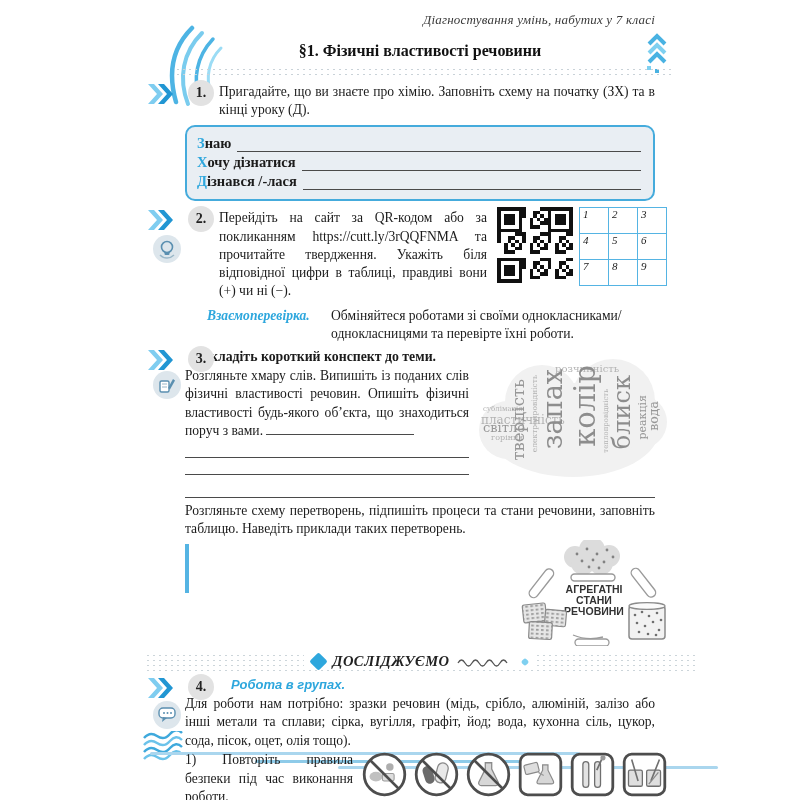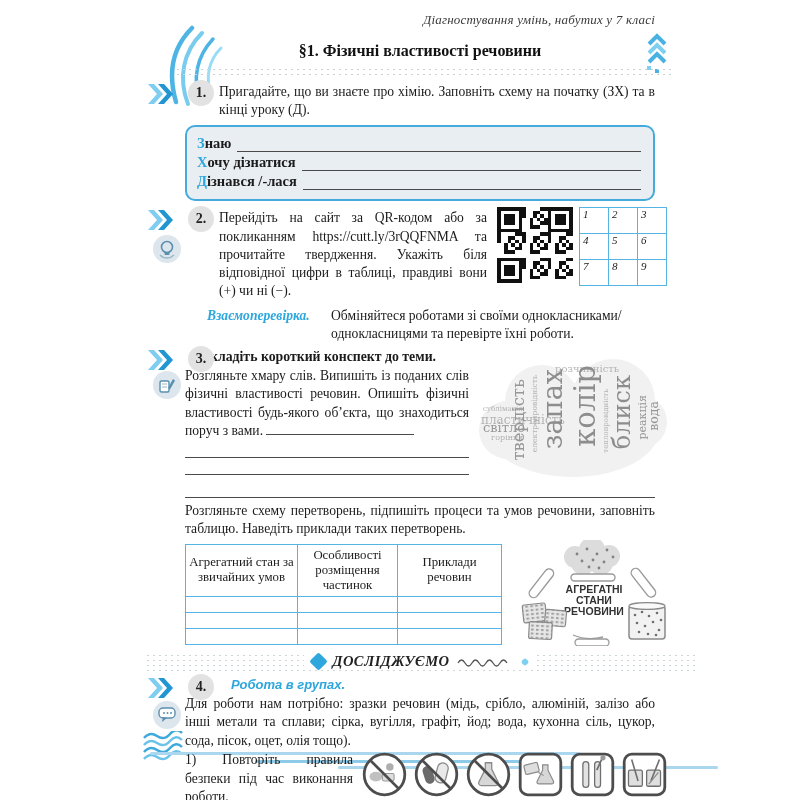--- a/index.html
+++ b/index.html
@@ -452,30 +452,25 @@
           <span class="cw v" style="left:158px;top:36px;font-size:11px;">реакція</span>
           <span class="cw v" style="left:169px;top:42px;font-size:12.5px;">вода</span>
         </span>
         <span>Розгляньте хмару слів. Випишіть із поданих слів фізичні властивості речовин. Опишіть фізичні властивості будь-якого об’єкта, що знаходиться поруч з вами.</span>
         <span class="inline-fill"></span>
         <div class="wline"></div>
         <div class="wline"></div>
         <div class="wline full"></div>
       </div>
 
-      <div class="trans-par">Розгляньте схему перетворень, підпишіть процеси та умов речовини, заповніть таблицю. Наведіть приклади таких перетворень.</div>
+      <div class="trans-par">Розгляньте схему перетворень, підпишіть процеси та стани речовини, заповніть таблицю. Наведіть приклади таких перетворень.</div>
 
       <div class="trans-zone">
         <table class="ttable">
           <tbody>
-              <tr>
-            <th class="c1">Агрегатний стан за звичайних умов</th>
-            <th class="c2">Особливості розміщення частинок</th>
-            <th class="c3">Приклади речовин</th>
-          </tr>
           <tr>
                 <td></td>
                 <td></td>
                 <td></td>
               </tr>
           <tr>
                 <td></td>
                 <td></td>
                 <td></td>
               </tr>

